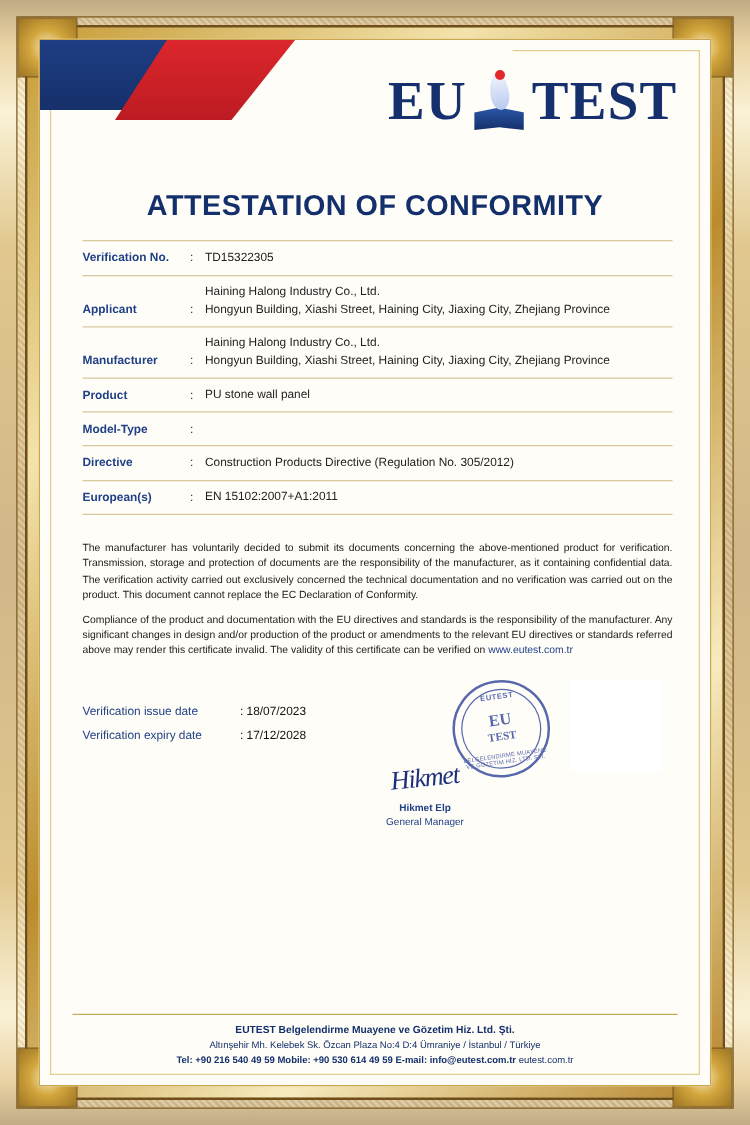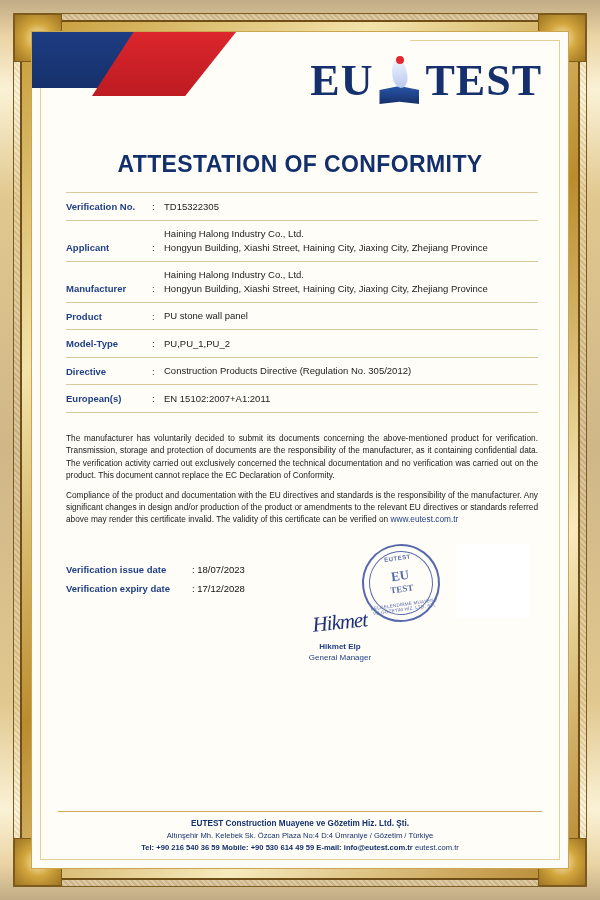--- a/index.html
+++ b/index.html
@@ -255,21 +255,21 @@
     top: 532px;
   }
   .date-row {
     display: flex;
     align-items: baseline;
     margin-bottom: 8px;
     font-size: 9.5px;
   }
   .date-label {
     color: #1f3f86;
-    font-weight: bold;
+    font-weight: normal;
     width: 126px;
   }
   .date-value {
     color: #111;
   }
 
   
   .stamp {
     position: absolute;
     left: 330px;
@@ -462,23 +462,20 @@
         <div class="field-label">Product</div>
         <div class="field-colon">:</div>
         <div class="field-value">
           <span>PU stone wall panel</span>
         </div>
       </div>
 
       <div class="field-row">
         <div class="field-label">Model-Type</div>
         <div class="field-colon">:</div>
-        <div class="field-value">
-          <span>PU,PU_1,PU_2</span>
-        </div>
       </div>
 
       <div class="field-row">
         <div class="field-label">Directive</div>
         <div class="field-colon">:</div>
         <div class="field-value">
           <span>Construction Products Directive (Regulation No. 305/2012)</span>
         </div>
       </div>
 
@@ -522,25 +519,25 @@
     </div>
 
     <div class="signature">
       <div class="sig-script">Hikmet</div>
       <div class="sig-name">Hikmet Elp</div>
       <div class="sig-role">General Manager</div>
     </div>
 
     <div class="footer">
       <div class="footer-rule"></div>
-      <div class="footer-line1">EUTEST Construction Muayene ve Gözetim Hiz. Ltd. Şti.</div>
-      <div class="footer-line2">Altınşehir Mh. Kelebek Sk. Özcan Plaza No:4 D:4 Ümraniye / Gözetim / Türkiye</div>
+      <div class="footer-line1">EUTEST Belgelendirme Muayene ve Gözetim Hiz. Ltd. Şti.</div>
+      <div class="footer-line2">Altınşehir Mh. Kelebek Sk. Özcan Plaza No:4 D:4 Ümraniye / İstanbul / Türkiye</div>
       <div class="footer-line3">
         <b>Tel:</b>
-        <b>+90 216 540 36 59</b>
+        <b>+90 216 540 49 59</b>
         <b>Mobile:</b>
         <b>+90 530 614 49 59</b>
         <b>E-mail:</b>
         <b>info@eutest.com.tr</b>
         <span>eutest.com.tr</span>
       </div>
     </div>
 
   </div>
 </div>

